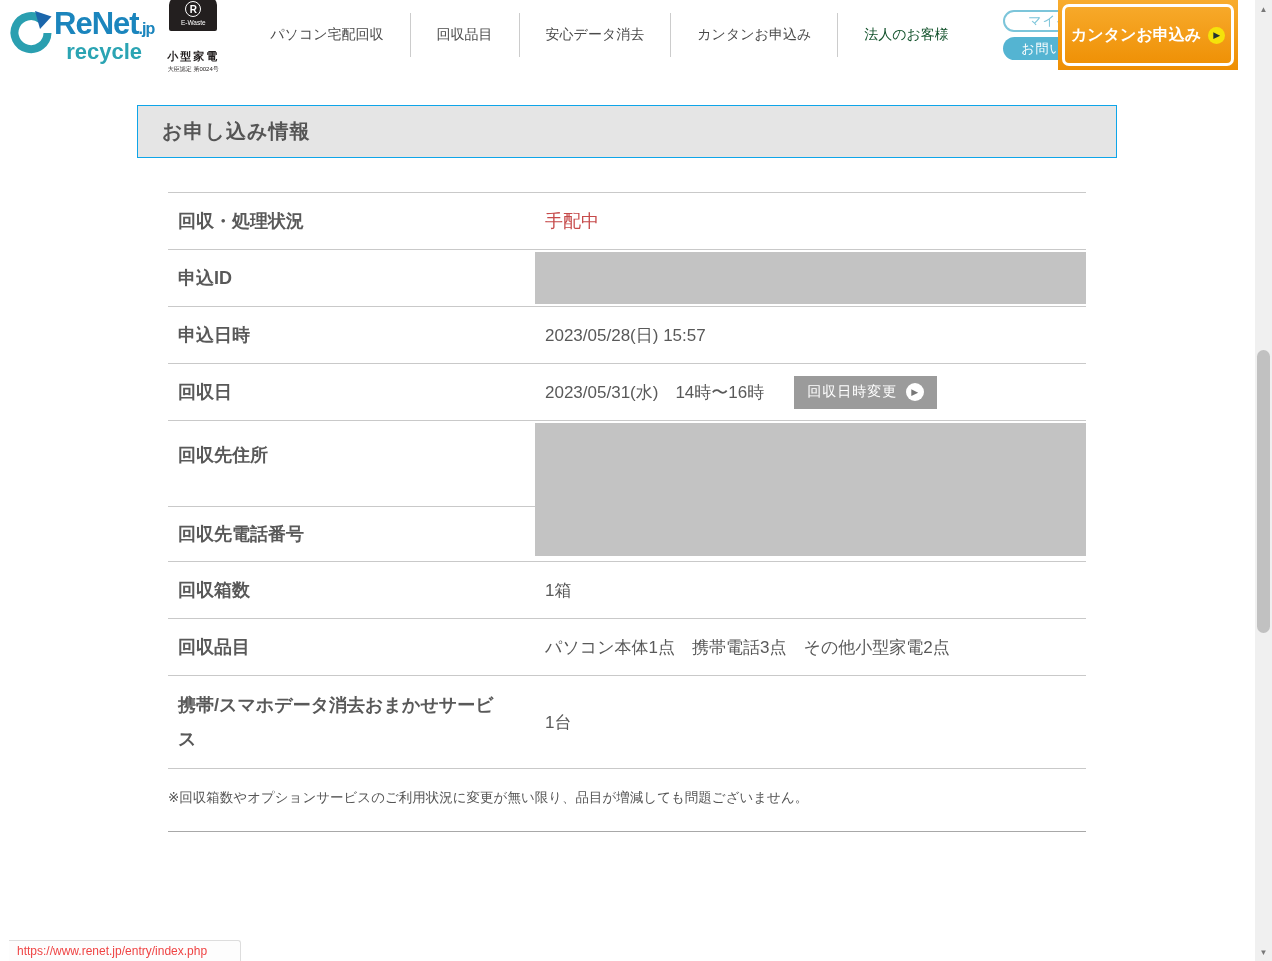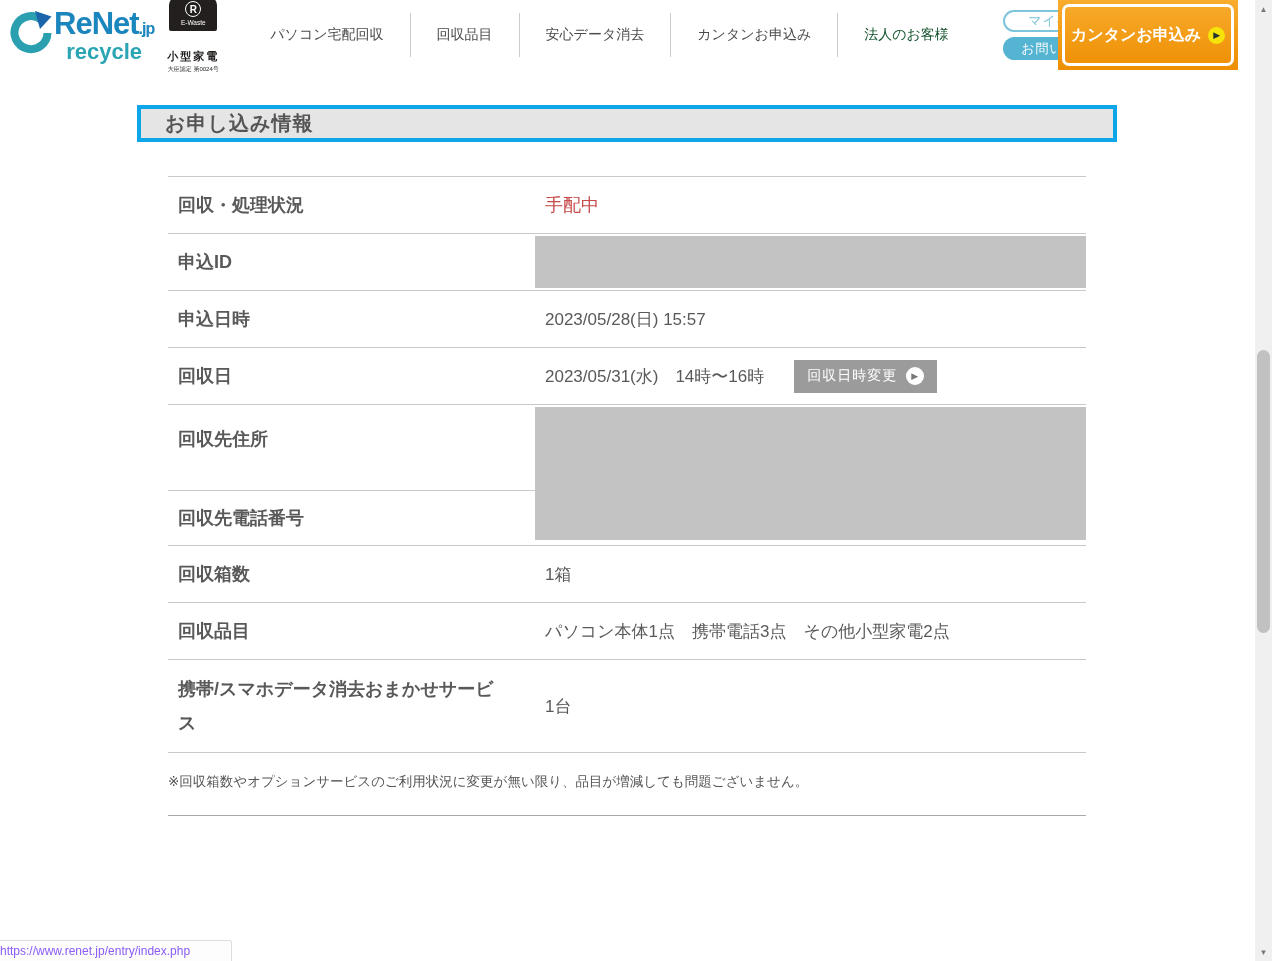--- a/index.html
+++ b/index.html
@@ -41,21 +41,21 @@
          background:linear-gradient(#f8ac2e,#ee8e02); cursor:pointer; display:flex;
          align-items:center; justify-content:center; }
   .cta-inner { position:absolute; inset:4px; border:3px solid #fff; border-radius:7px; }
   .cta-label { position:relative; color:#fff; font-weight:bold; font-size:16px; display:flex;
                align-items:center; gap:7px; }
   .cta-circle { width:17px; height:17px; border-radius:50%; background:#f5e30a; color:#233;
                 font-size:9px; display:flex; align-items:center; justify-content:center; }
 
   
   main { position:absolute; top:70px; left:137px; width:980px; }
-  .section-header { height:37px; background:#e5e5e5; border:4px solid #0ea5e9;
+  .section-header { height:53px; background:#e5e5e5; border:1px solid #0ea5e9;
                     display:flex; align-items:center; padding-left:24px; }
   .section-header h2 { font-size:20px; color:#555; font-weight:bold; letter-spacing:1px; }
   .section-header.first { margin-top:35px; }
   .section-header.fees { margin-top:66px; }
 
   .info-table { margin:34px 31px 0 31px; }
   .trow { display:flex; border-top:1px solid #c9c9c9; }
   .trow:last-child { border-bottom:1px solid #c9c9c9; }
   .lcell { width:367px; padding:0 30px 0 10px; display:flex; align-items:center;
            font-weight:bold; font-size:18px; color:#595959; line-height:1.9; }
@@ -77,24 +77,24 @@
   .change-btn { margin-left:30px; height:33px; padding:0 13px; background:#9b9b9b; border:none;
                 color:#fff; font-size:14px; display:flex; align-items:center; gap:9px;
                 cursor:pointer; font-family:inherit; letter-spacing:1px; }
   .btn-circle { width:18px; height:18px; border-radius:50%; background:#fff; color:#777;
                 font-size:9px; display:flex; align-items:center; justify-content:center; }
 
   .note { margin:20px 31px 0 31px; font-size:13.5px; color:#555; }
   .fees-rule { margin:24px 31px 0 31px; border-top:1px solid #a8a8a8; height:0; }
 
   
-  .status-tooltip { position:absolute; left:0; bottom:0; width:232px; height:21px;
+  .status-tooltip { position:absolute; left:9px; bottom:0; width:232px; height:21px;
                     background:#fdfdfd; border:1px solid #ddd; border-left:none; border-bottom:none;
-                    border-top-right-radius:3px; font-size:12px; color:#8b5cf6;
-                    display:flex; align-items:center; white-space:nowrap; overflow:hidden; }
+                    border-top-right-radius:3px; font-size:12px; color:#ef4444;
+                    display:flex; align-items:center; padding-left:8px; white-space:nowrap; overflow:hidden; }
 
   
   .scrollbar { position:absolute; right:0; top:0; width:17px; height:961px; background:#f0f0f0; }
   .sb-arrow { position:absolute; left:0; width:17px; height:14px; display:flex; align-items:center;
               justify-content:center; font-size:8px; color:#787878; cursor:pointer; }
   .sb-up { top:2px; } .sb-down { bottom:2px; }
   .sb-thumb { position:absolute; left:2px; top:350px; width:13px; height:283px;
               background:#c1c1c1; border-radius:7px; cursor:grab; }
 </style>
 </head>

